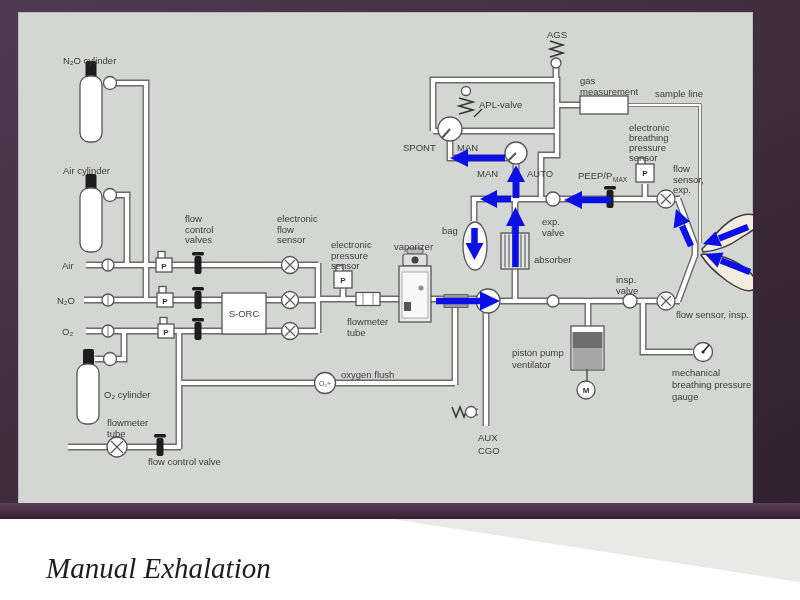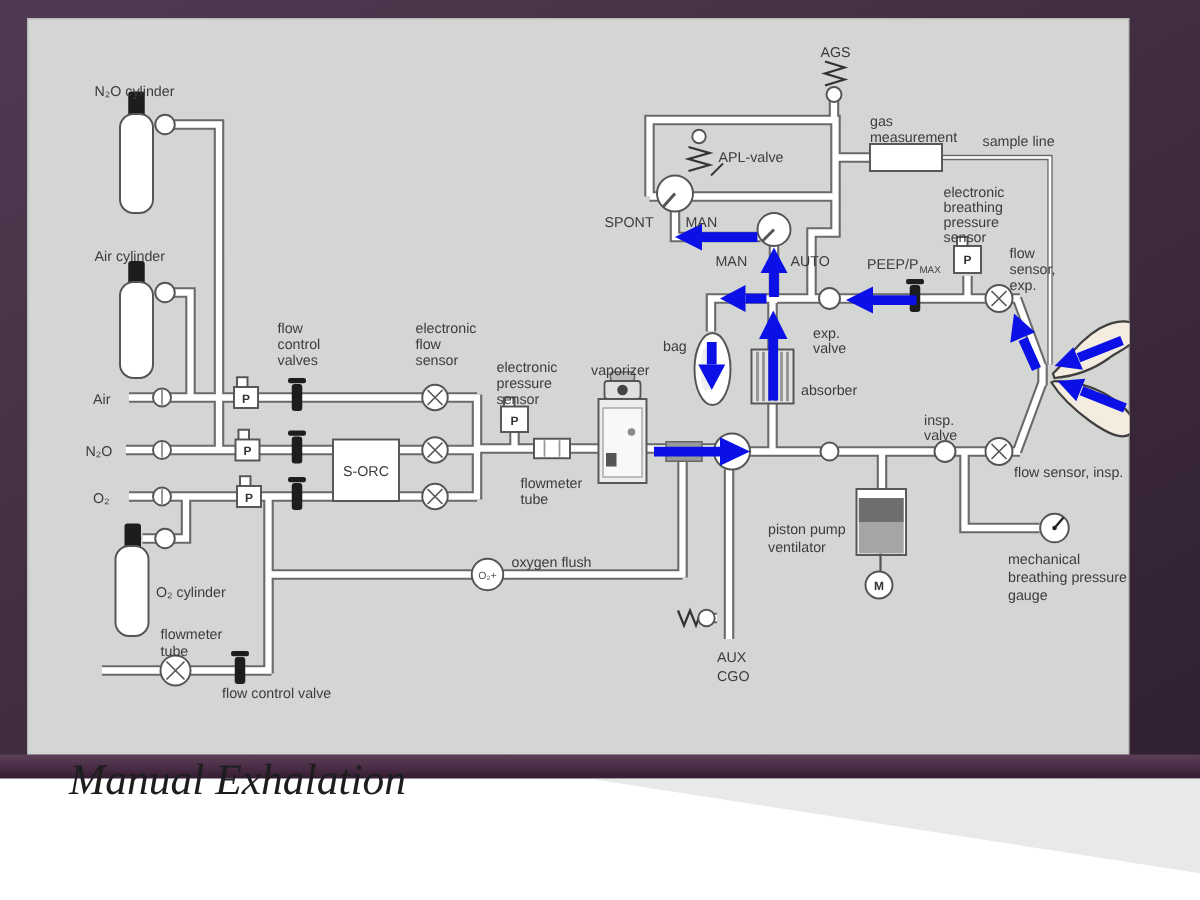--- a/index.html
+++ b/index.html
@@ -6,21 +6,21 @@
   .slide{position:relative;width:800px;height:600px;overflow:hidden;
          background:linear-gradient(150deg,#503a52 0%,var(--frame,#3d2a3c) 55%,#2d1e2e 100%);
          font-family:"Liberation Sans",sans-serif;}
   .panel{position:absolute;left:18px;top:12px;width:735px;height:492px;
          background:var(--panel,#d4d6d3);box-shadow:inset 0 0 0 1px rgba(0,0,0,.12);}
   .bottom-bar{position:absolute;left:0;top:503px;width:800px;height:16px;
          background:linear-gradient(#5d3f58,var(--bar,#43273f) 70%,#331d31);}
   .bottom-area{position:absolute;left:0;top:519px;width:800px;height:81px;background:#ffffff;}
   .bottom-wedge{position:absolute;inset:0;background:#e9e9e7;
          clip-path:polygon(49% 0,100% 0,100% 78%);}
-  .slide-title{position:absolute;left:46px;top:504px;
+  .slide-title{position:absolute;left:46px;top:552px;
          font:italic 29px "Liberation Serif","DejaVu Serif",serif;color:#1d1d1d;}
   svg{display:block;}
   .pipe-o{fill:none;stroke:#6a6a6a;stroke-width:7;}
   .pipe-i{fill:none;stroke:#ffffff;stroke-width:4.2;}
   .thin-o{fill:none;stroke:#6a6a6a;stroke-width:3.6;}
   .thin-i{fill:none;stroke:#ffffff;stroke-width:1.8;}
   .comp{fill:#ffffff;stroke:#555;stroke-width:1.3;}
   .comp-thin{fill:none;stroke:#555;stroke-width:1.1;}
   .dark{fill:#1d1d1d;stroke:none;}
   .arrow line{stroke:var(--arrow,#0a10e6);stroke-width:6.5;}

